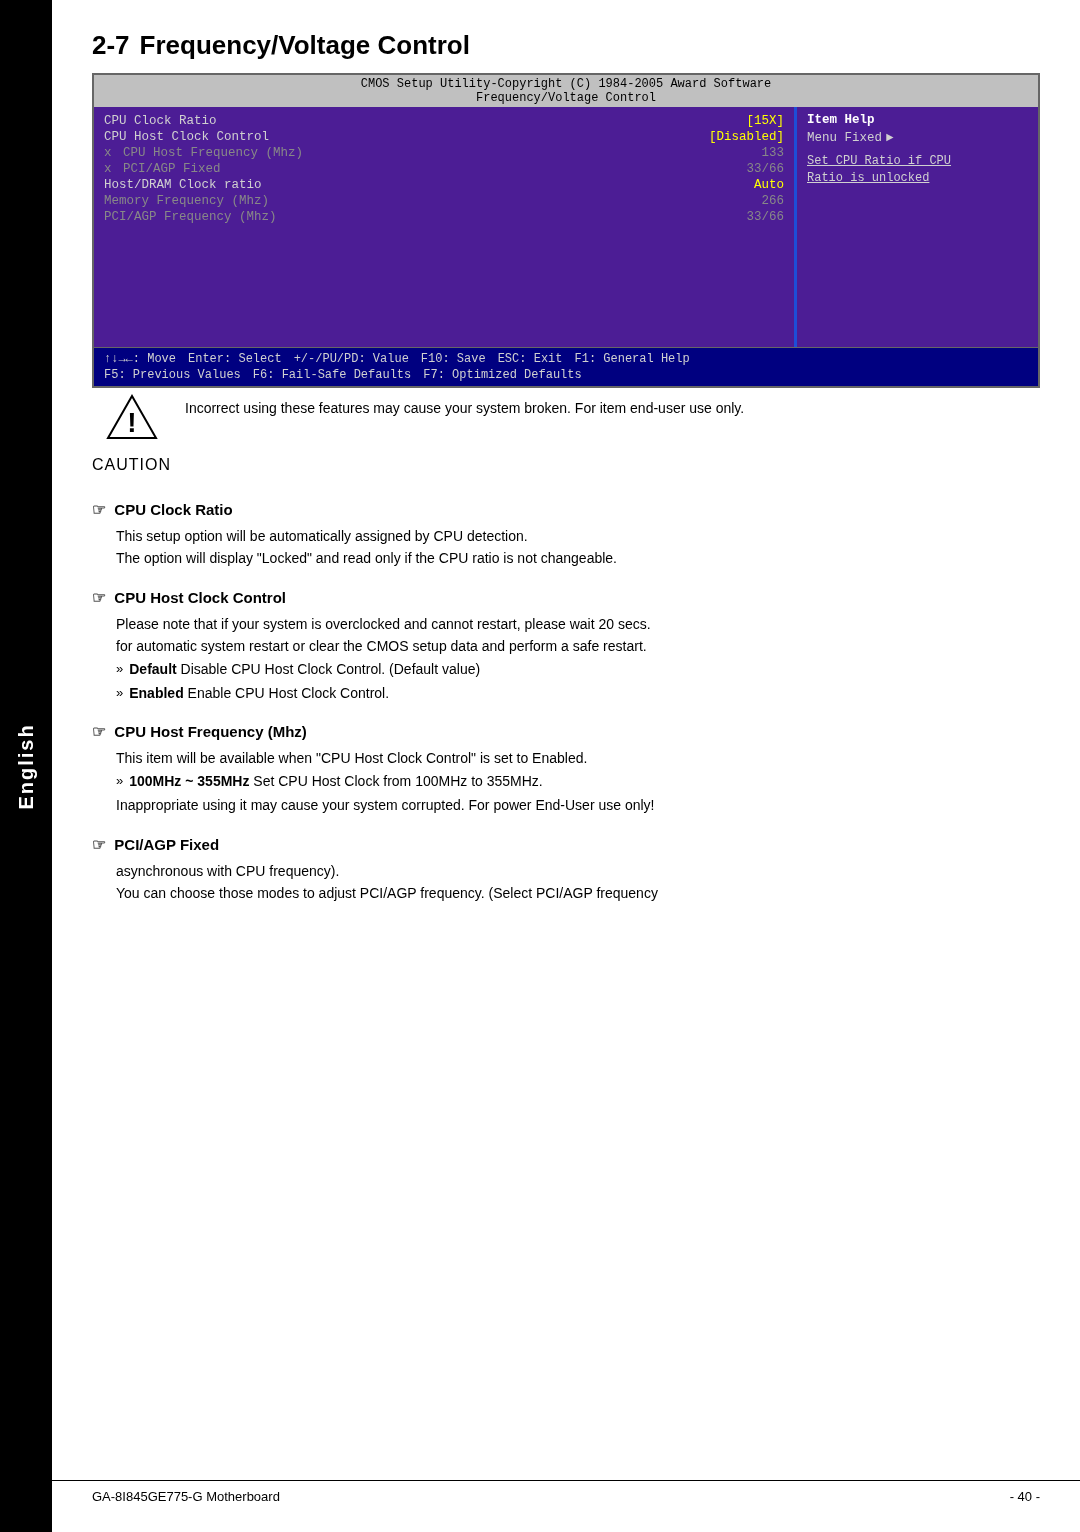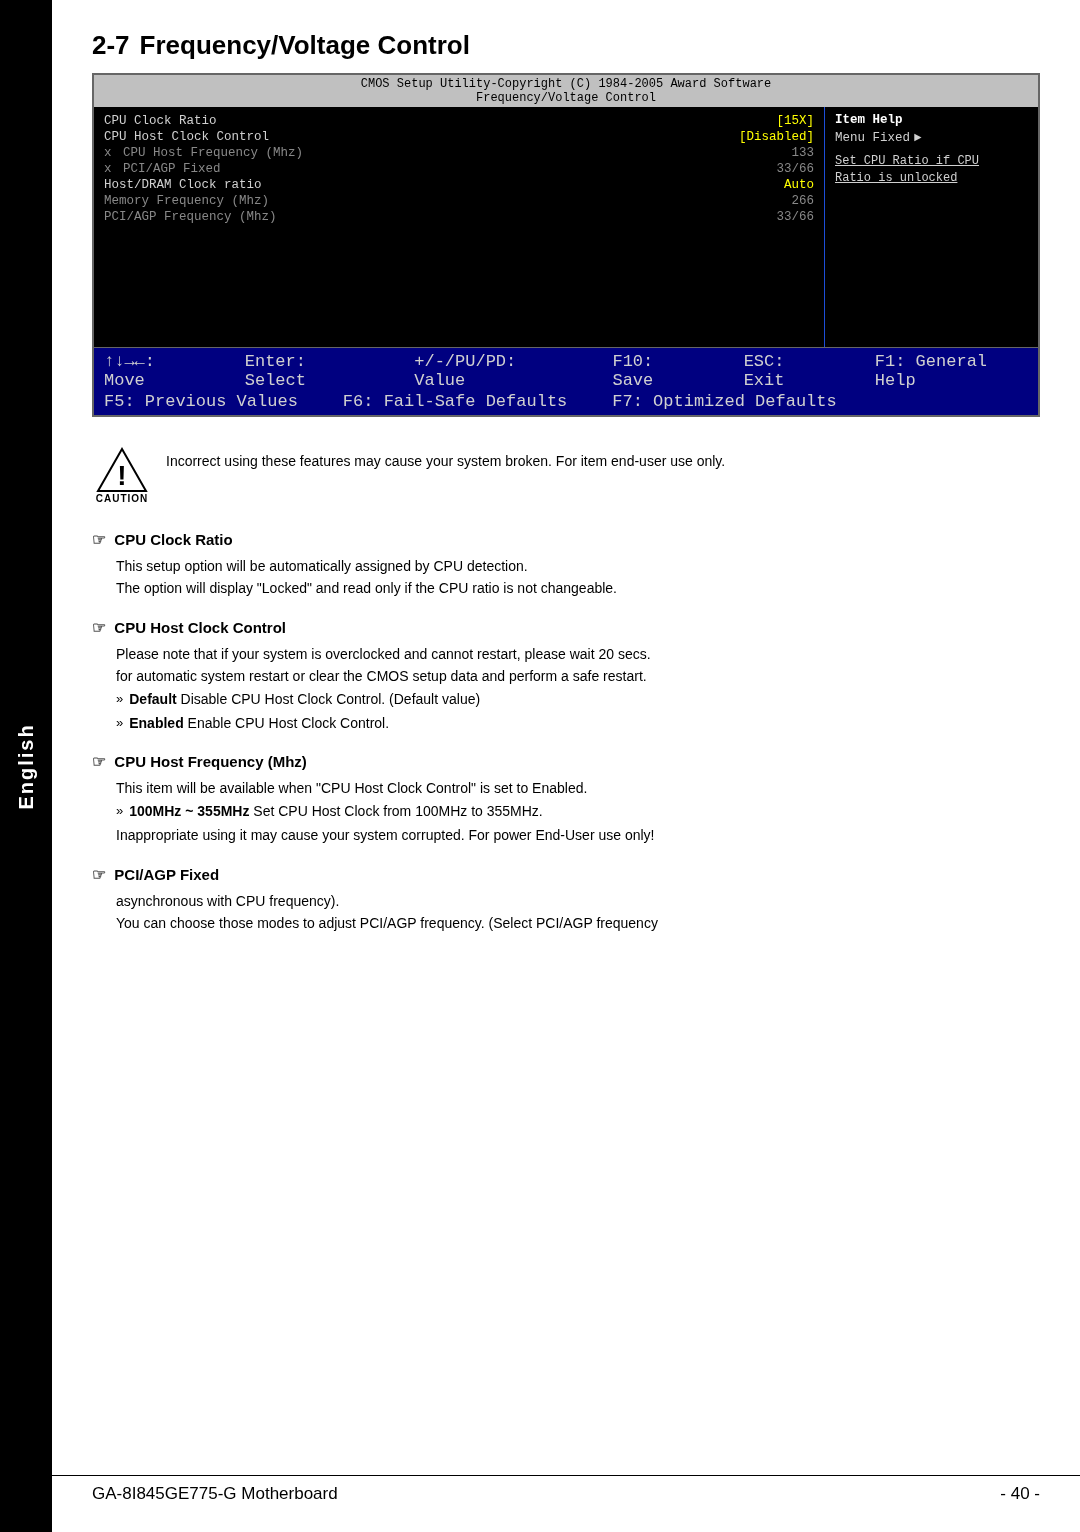--- a/index.html
+++ b/index.html
@@ -47,45 +47,44 @@
       margin-bottom: 12px;
       color: #000;
     }
     .page-title .title-number {
       margin-right: 10px;
     }
 
     
     .bios-screen {
       border: 2px solid #666;
-      background: #000000;
+      background: #4c1d95;
       color: #d0d0d0;
       font-family: 'Courier New', monospace;
       font-size: 12.5px;
-      margin-bottom: 24px;
     }
     .bios-title-bar {
       background: #c0c0c0;
       color: #000;
       text-align: center;
       padding: 2px 0;
       font-size: 12px;
       font-family: 'Courier New', monospace;
     }
     .bios-body {
       display: flex;
       min-height: 240px;
     }
     .bios-left {
       flex: 1;
       padding: 6px 10px;
     }
     .bios-right {
-      width: 214px;
-      border-left: 1px solid #1d4ed8;
+      width: 244px;
+      border-left: 3px solid #1d4ed8;
       padding: 6px 10px;
       color: #d0d0d0;
     }
     .bios-item {
       display: flex;
       justify-content: space-between;
       padding: 1px 0;
     }
     .bios-item .bios-label {
       color: #d0d0d0;
@@ -128,22 +127,22 @@
     .bios-footer {
       background: #000080;
       border-top: 1px solid #666;
       padding: 4px 10px;
       display: flex;
       flex-direction: column;
       gap: 2px;
     }
     .bios-footer-row {
       display: flex;
-      gap: 45px;
-      font-size: 17px;
+      gap: 12px;
+      font-size: 12px;
       color: #d0d0d0;
     }
 
     
     .caution-section {
       display: flex;
       align-items: flex-start;
       gap: 14px;
       margin-bottom: 20px;
       padding: 6px 0;
@@ -152,24 +151,24 @@
       display: flex;
       flex-direction: column;
       align-items: center;
       min-width: 60px;
     }
     .caution-triangle {
       width: 52px;
       height: 46px;
     }
     .caution-label {
-      font-size: 10px;
-      font-weight: bold;
+      font-size: 16px;
+      font-weight: normal;
       letter-spacing: 1px;
-      margin-top: 0;
+      margin-top: 16px;
     }
     .caution-text {
       font-size: 14px;
       color: #000;
       padding-top: 6px;
     }
 
     
     .section {
       margin-bottom: 18px;
@@ -206,21 +205,21 @@
     
     .page-footer {
       position: absolute;
       bottom: 20px;
       left: 52px;
       right: 0;
       display: flex;
       justify-content: space-between;
       padding: 8px 40px;
       border-top: 1px solid #000;
-      font-size: 17px;
+      font-size: 13px;
     }
   </style>
 </head>
 <body>
 
 <div class="sidebar">
   <span class="sidebar-label">English</span>
 </div>
 
 <div class="main-content">

